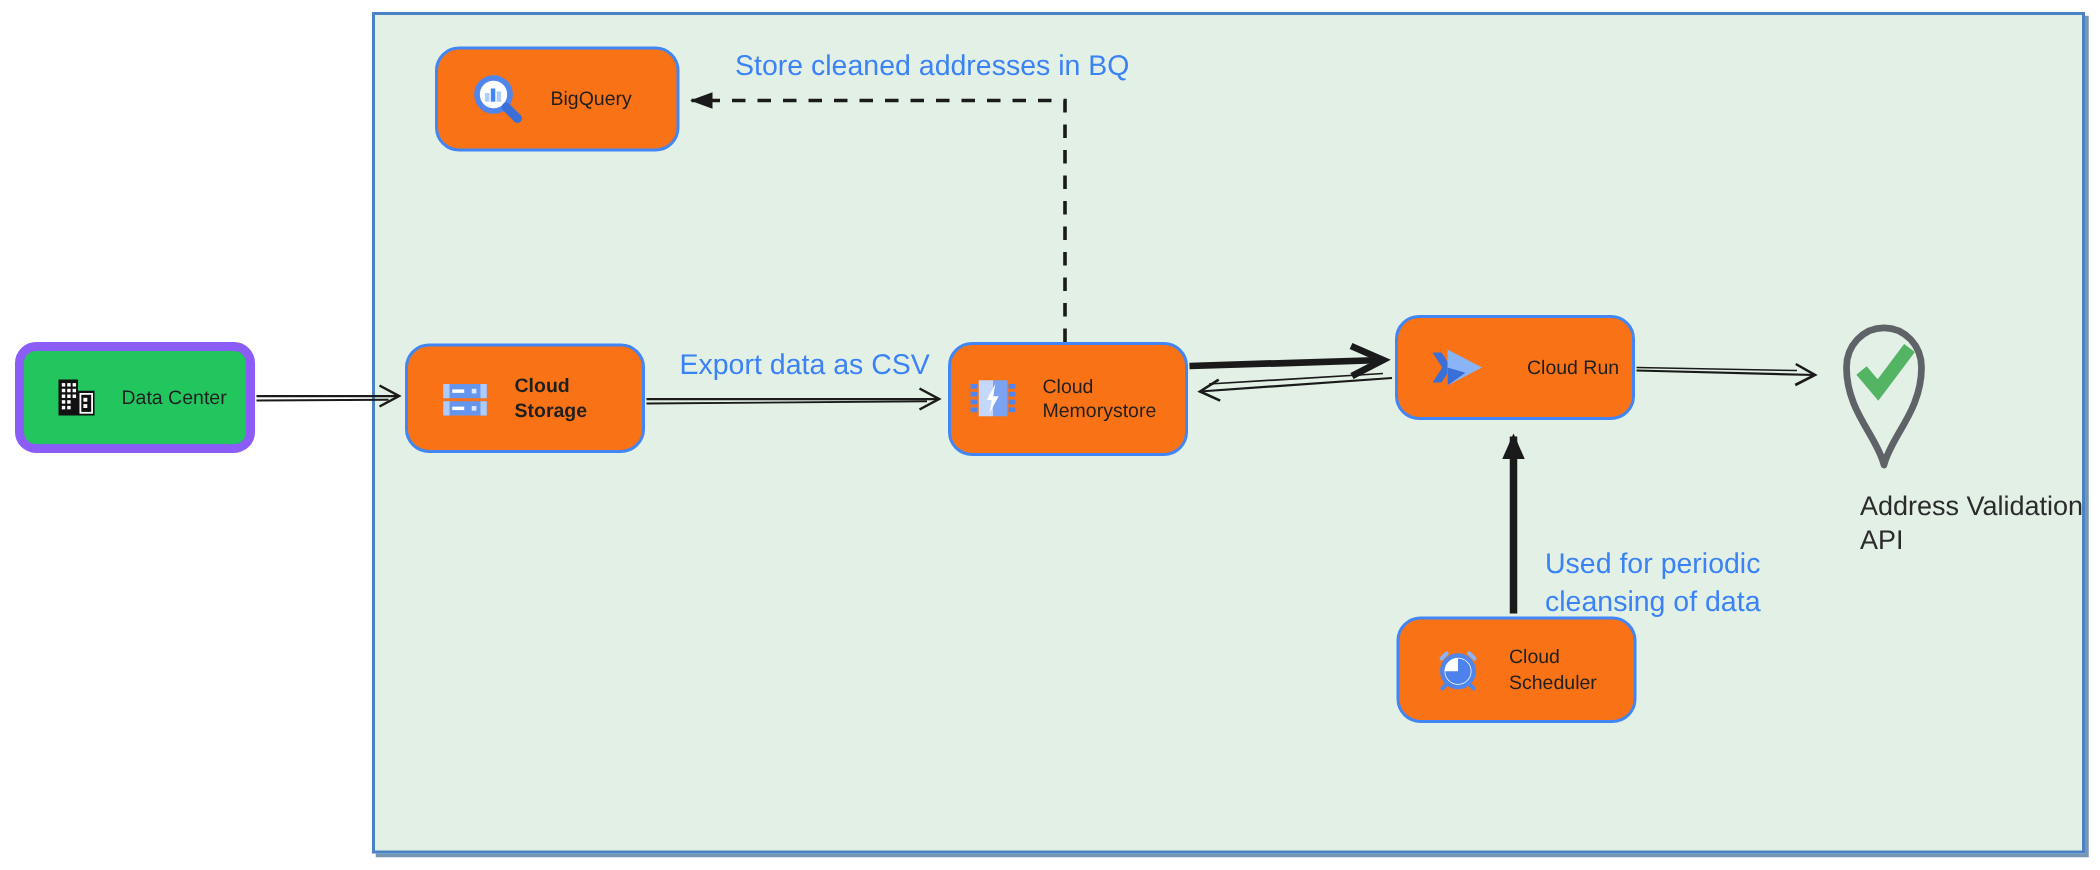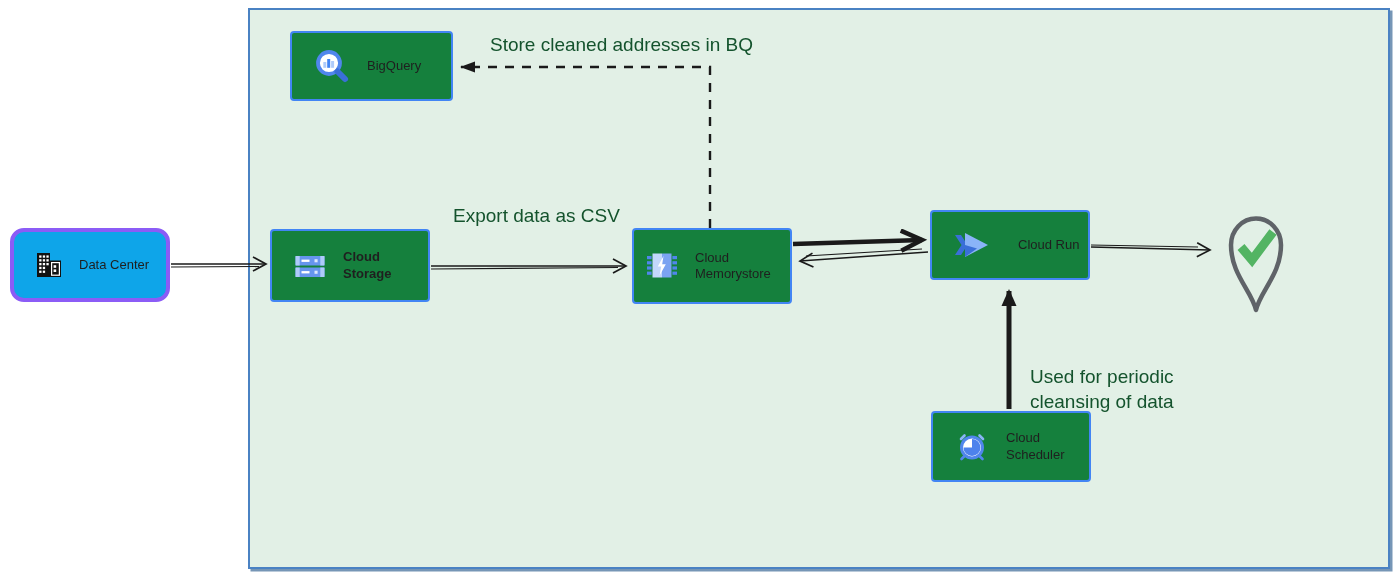--- a/index.html
+++ b/index.html
@@ -8,28 +8,28 @@
     font-family:"Liberation Sans",sans-serif;color:#1a1a1a;
   }
   .gcp-boundary{
     position:absolute;left:248px;top:8px;width:1142px;height:561px;
     background:#e2f0e6;border:2px solid #4a82c3;
     box-shadow:2.5px 2.5px 0 rgba(44,93,143,0.65);
     box-sizing:border-box;
   }
   .arrows{position:absolute;left:0;top:0;pointer-events:none;}
   .node{
-    position:absolute;background:#15803d;border:2px solid #4285f4;border-radius:4px;
+    position:absolute;background:#f97316;border:2px solid #4285f4;border-radius:16px;
     display:flex;align-items:center;padding-left:20px;gap:15px;
     box-sizing:border-box;font-size:13px;color:#1f1f1f;
   }
   .node .nlabel{line-height:1.25;}
-  .node-dc{background:#0ea5e9;border:4px solid #8b5cf6;border-radius:14px;}
+  .node-dc{background:#22c55e;border:6px solid #8b5cf6;border-radius:14px;}
   .annotation{
-    position:absolute;font-size:19px;line-height:1.3;color:#14532d;
+    position:absolute;font-size:19px;line-height:1.3;color:#3b82f6;
     white-space:pre-wrap;
   }
   .pin-wrap{position:absolute;left:1218px;top:204px;width:76px;height:116px;}
   .pin-label{position:absolute;left:1240px;top:326px;width:160px;font-size:18px;line-height:1.3;color:#2b2b2b;white-space:pre-wrap;}
   .icon{flex:0 0 auto;}
 </style>
 </head>
 <body>
 
 <div class="canvas">
@@ -181,19 +181,20 @@
     </svg>
     <span class="nlabel">Cloud Scheduler</span>
   </div>
 
   <div class="pin-wrap">
     <svg width="76" height="116" viewBox="0 0 76 116">
       <path d="M38,106 C33.5,87 13,70 13,41 C13,26.2 24.2,14.5 38,14.5 C51.8,14.5 63,26.2 63,41 C63,70 42.5,87 38,106 Z" fill="none" stroke="#5f6368" stroke-width="4.5" stroke-linejoin="round"></path>
       <polyline points="23,43 34,56 55,28" fill="none" stroke="#53b463" stroke-width="9"></polyline>
     </svg>
   </div>
+  <div class="pin-label">Address Validation API</div>
 
   <div class="annotation" style="left:490px;top:33px;">Store cleaned addresses in BQ</div>
-  <div class="annotation" style="left:453px;top:204px;">Export data as CSV</div>
+  <div class="annotation" style="left:453px;top:232px;">Export data as CSV</div>
   <div class="annotation" style="left:1030px;top:349px;width:190px;margin-top:16px;">Used for periodic
 cleansing of data</div>
 
 </div>
 
 </body></html>

